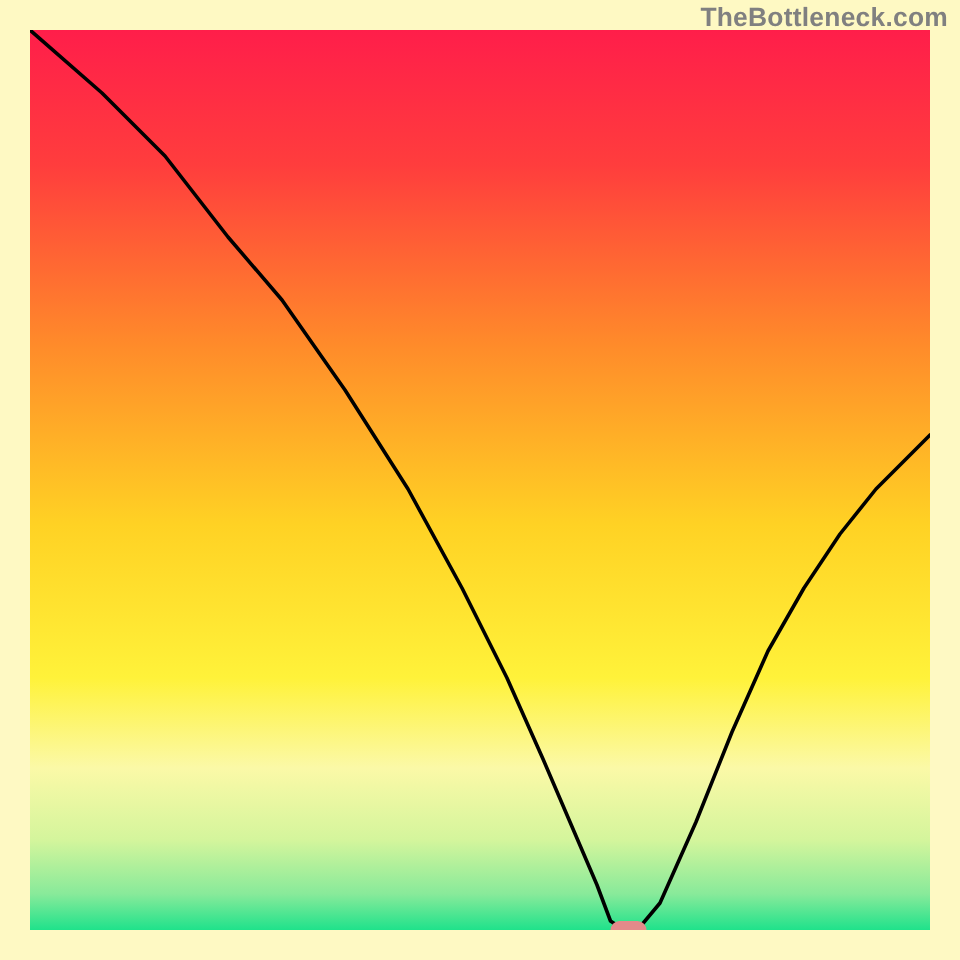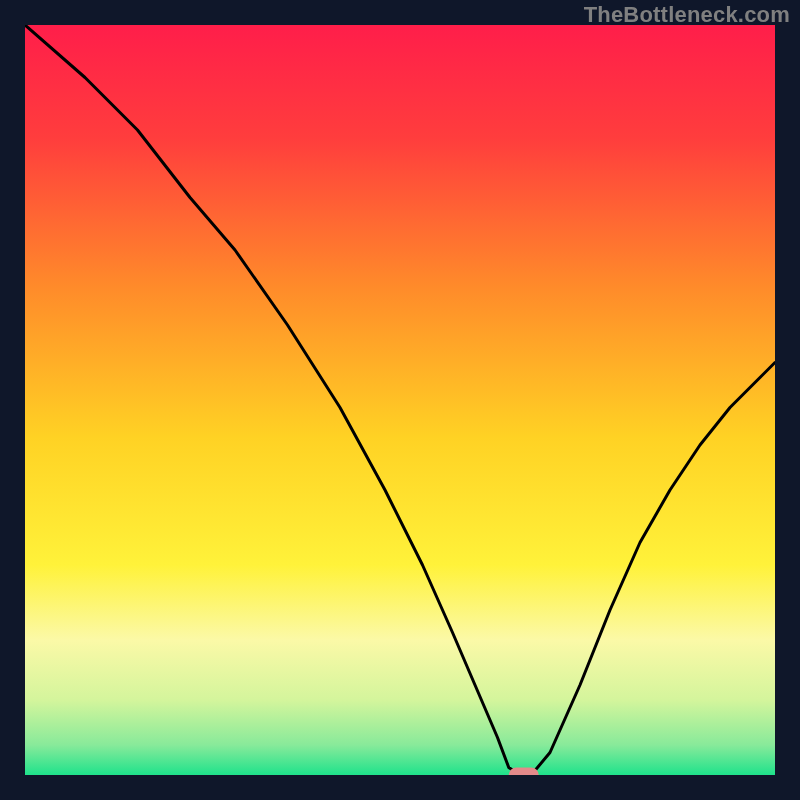--- a/index.html
+++ b/index.html
@@ -8,21 +8,21 @@
     width: 800px;
     height: 800px;
     background: #000;
     font-family: Arial, Helvetica, sans-serif;
     overflow: hidden;
   }
   .frame {
     position: relative;
     width: 800px;
     height: 800px;
-    background: #0f172a;
+    background: #fef9c3;
   }
   .watermark {
     position: absolute;
     top: 2px;
     right: 10px;
     color: #808080;
     font-size: 22px;
     font-weight: 600;
     letter-spacing: 0.2px;
     z-index: 5;

